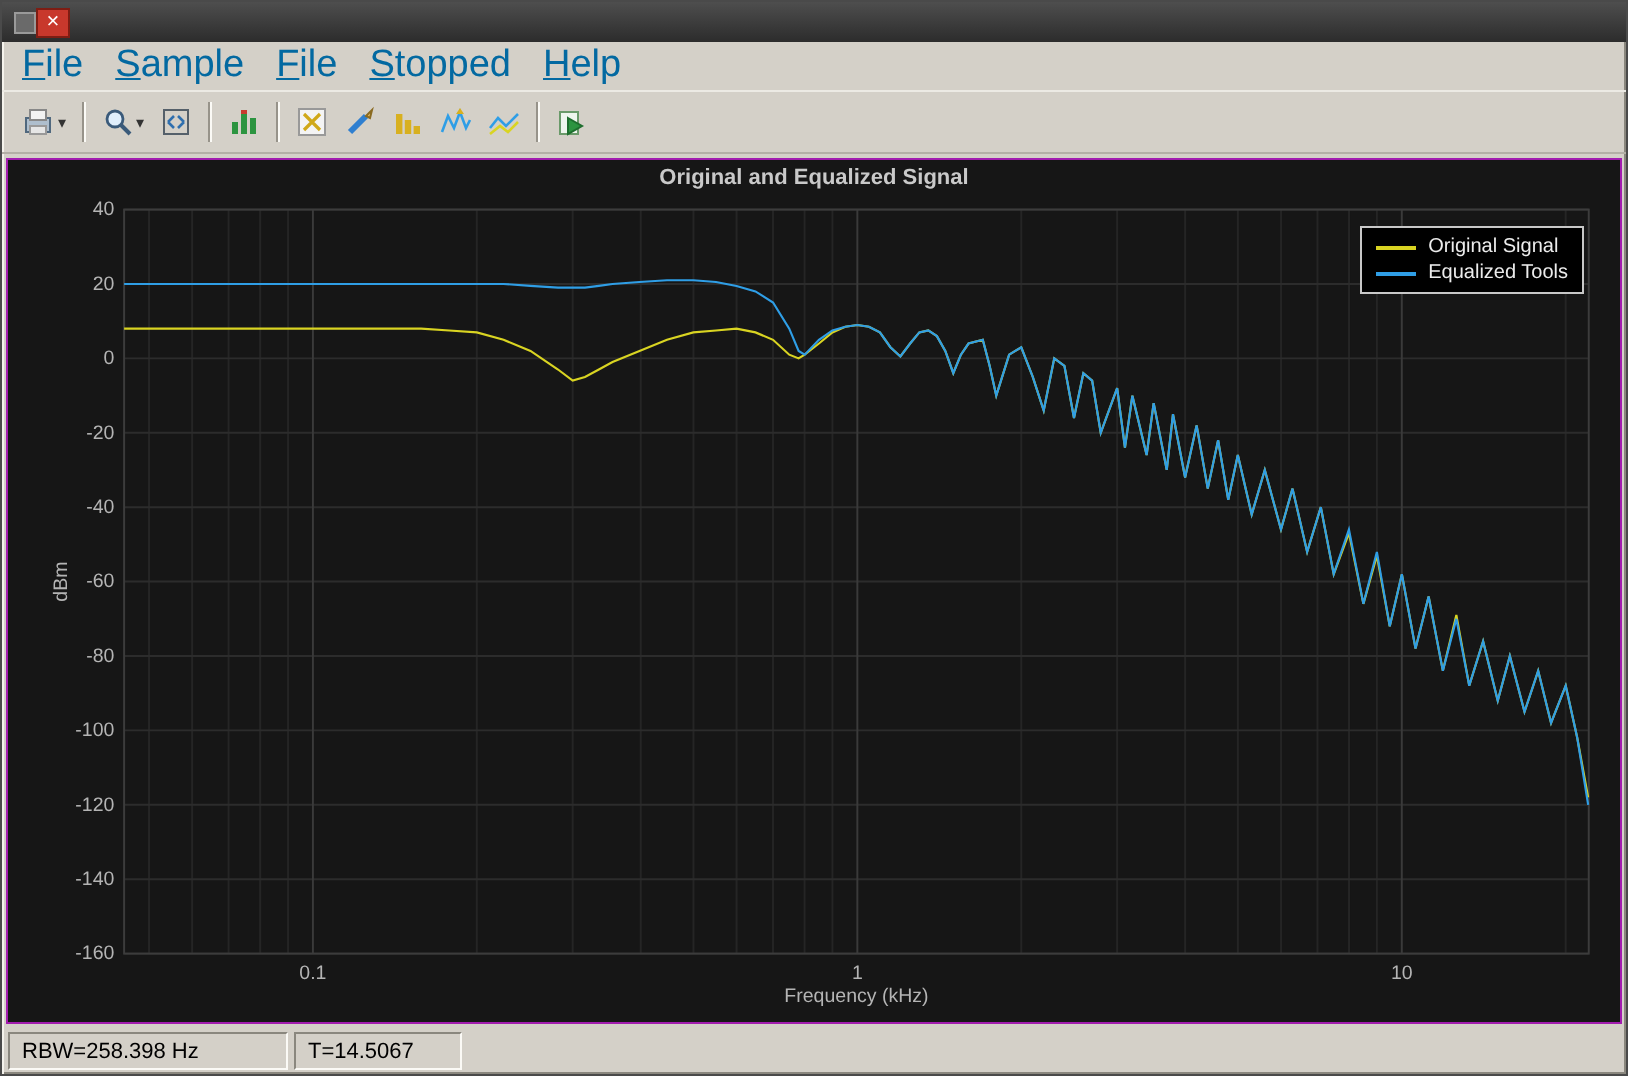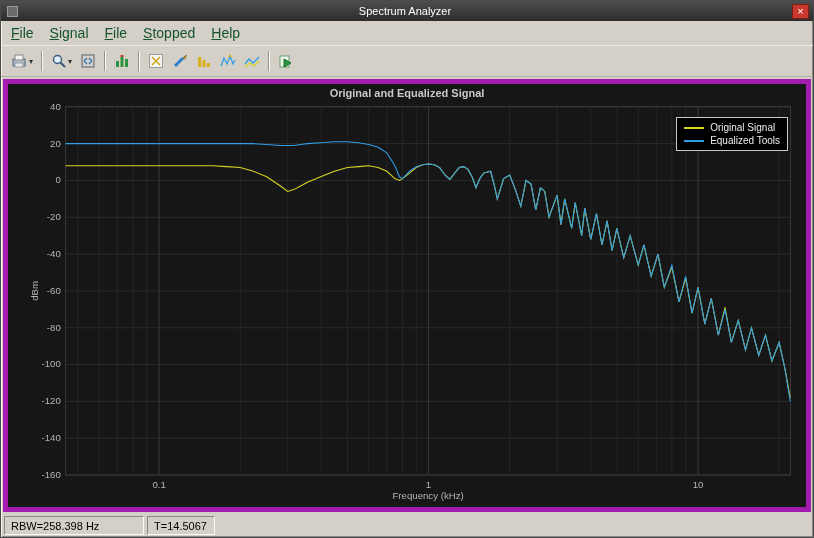--- a/index.html
+++ b/index.html
@@ -5,54 +5,53 @@
   html,body{margin:0;padding:0;}
   body{width:814px;height:538px;font-family:"Liberation Sans",sans-serif;background:#9a9a9a;}
   .window{box-sizing:border-box;width:814px;height:538px;display:flex;flex-direction:column;background:#d4d0c8;
           border:1px solid #4a4a4a;box-shadow:inset 1px 1px 0 #f4f2ec, inset -1px -1px 0 #8a877e;}
   .titlebar{height:20px;background:linear-gradient(#4e4e4e,#2c2c2c);display:flex;align-items:center;padding:0 4px;flex:0 0 auto;}
   .win-icon{width:11px;height:11px;margin-left:2px;background:#6a6a6a;border:1px solid #9a9a9a;box-sizing:border-box;}
   .title-text{flex:1;text-align:center;color:#ffffff;font-size:11px;}
   .close-btn{width:17px;height:15px;background:#c8382c;border:1px solid #7e1d13;color:#fff;font-size:11px;line-height:13px;
              text-align:center;cursor:default;box-sizing:border-box;}
   .menubar{height:24px;display:flex;align-items:center;padding:0 8px;gap:8px;flex:0 0 auto;}
-  .menu-item{display:inline-block;padding:2px 6px 2px 2px;font-size:14px;color:#14532d;}
+  .menu-item{display:inline-block;padding:2px 6px 2px 2px;font-size:19px;color:#0369a1;}
   .menu-item::first-letter{text-decoration:underline;}
   .toolbar{height:30px;display:flex;align-items:center;padding:0 5px;flex:0 0 auto;border-top:1px solid #eceae4;border-bottom:1px solid #b3afa6;}
   .tb-btn{height:24px;display:flex;align-items:center;justify-content:center;padding:0 3px;border:1px solid transparent;}
   .tb-caret{font-size:8px;color:#333;margin-left:1px;}
   .tb-sep{width:0;height:20px;border-left:1px solid #97938a;border-right:1px solid #fbfaf6;margin:0 4px;}
-  .plot-panel{flex:1;margin:2px;background:#161616;display:flex;flex-direction:column;border:5px solid #a21caf;position:relative;min-height:0;}
+  .plot-panel{flex:1;margin:2px;background:#161616;display:flex;flex-direction:column;border:1px solid #a21caf;position:relative;min-height:0;}
   .plot-title{flex:0 0 auto;text-align:center;color:#c9c9c9;font-weight:bold;font-size:11px;padding:3px 0 0;}
   .plot-body{flex:1;position:relative;min-height:0;margin-left:19px;}
   #chart{position:absolute;left:0;top:0;width:100%;height:100%;display:block;font-family:"Liberation Sans",sans-serif;}
   .legend{position:absolute;top:18px;right:18px;background:#000;border:1px solid #c8c8c8;padding:3px 7px;}
   .legend-item{display:flex;align-items:center;gap:6px;height:13px;}
   .legend-swatch{width:20px;height:2px;background:#888;}
   .legend-label{color:#ececec;font-size:10px;white-space:nowrap;}
   .statusbar{height:23px;flex:0 0 auto;display:flex;gap:3px;padding:2px 3px;box-sizing:border-box;font-size:11px;color:#000;}
   .status-panel{border:1px solid;border-color:#8a877e #fbfaf6 #fbfaf6 #8a877e;display:flex;align-items:center;
                 padding:0 6px;box-sizing:border-box;white-space:nowrap;background:#d4d0c8;}
   .status-state{flex:1;}
-  .w112{width:140px;} .w130{width:132px;} .w88{width:68px;}
+  .w112{width:140px;} .w130{width:132px;} .w88{width:84px;}
 </style>
 </head>
 <body>
 
 <div class="window">
 
   <div class="titlebar">
     <div class="win-icon"></div>
-    <div class="title-text">Spectrum Analyzer</div>
     <div class="close-btn">×</div>
   </div>
 
   <div class="menubar">
     <span class="menu-item">File</span>
-    <span class="menu-item">Signal</span>
+    <span class="menu-item">Sample</span>
     <span class="menu-item">File</span>
     <span class="menu-item">Stopped</span>
     <span class="menu-item">Help</span>
   </div>
 
   <div class="toolbar">
     <div class="tb-btn">
       <svg width="18" height="16">
         <rect x="3" y="6" width="12" height="7" fill="#aebecd" stroke="#50687e"></rect>
         <rect x="5" y="2" width="8" height="5" fill="#f2f2f2" stroke="#888"></rect>

